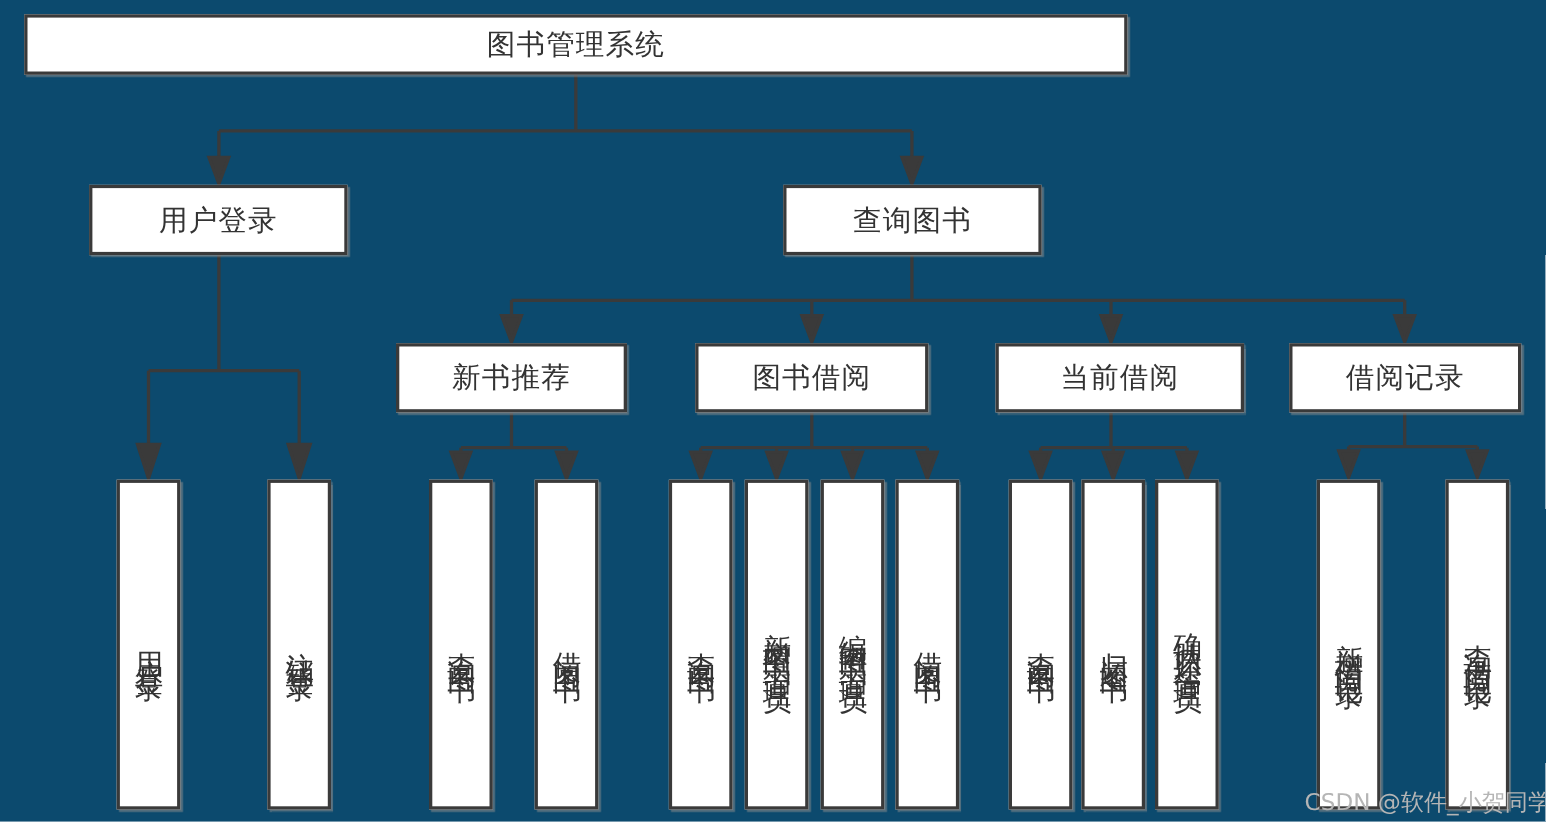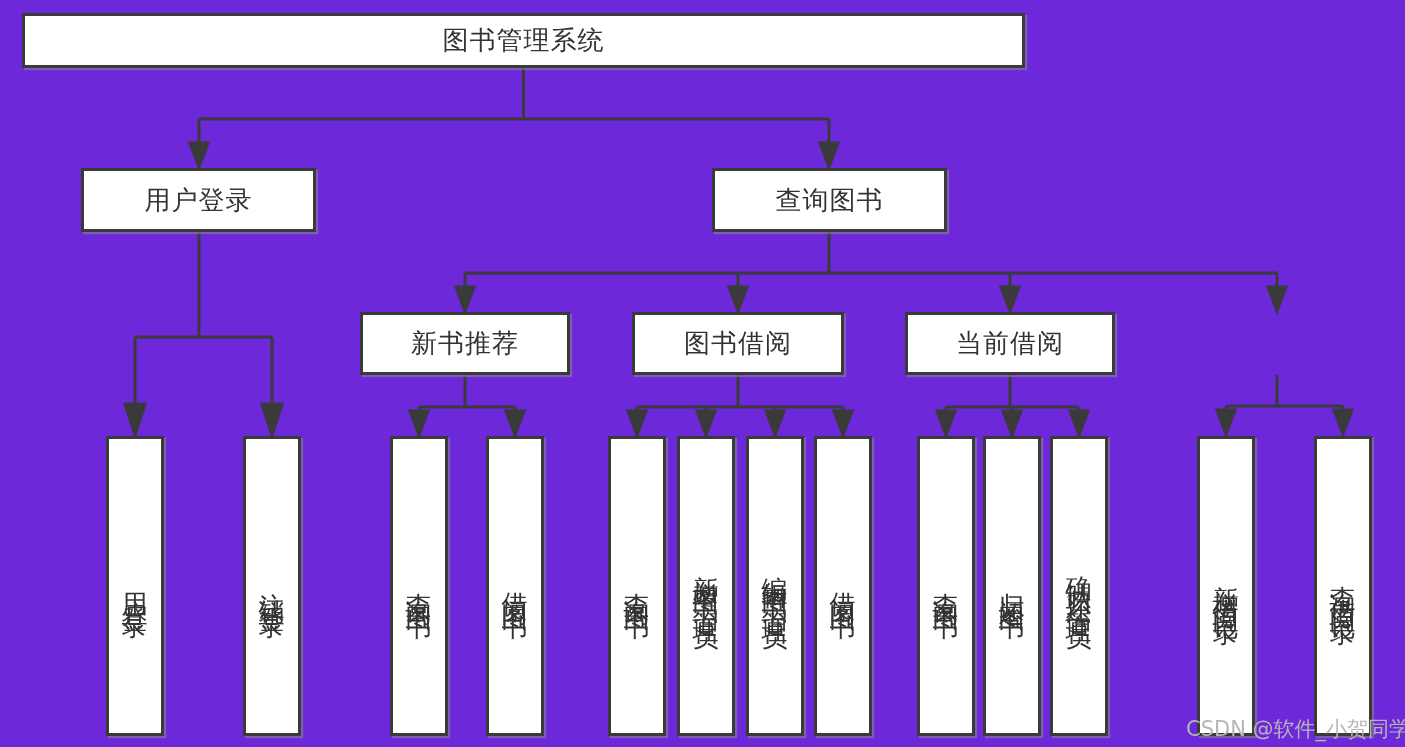--- a/index.html
+++ b/index.html
@@ -1,17 +1,17 @@
 <!DOCTYPE html>
 <html><head>
 <meta charset="utf-8">
 <style>
   html,body{margin:0;padding:0;background:#ffffff;}
   .canvas{
-    position:relative;width:1405px;height:747px;background:#6d28d9;overflow:hidden;
+    position:relative;width:1405px;height:747px;background:#0c4a6e;overflow:hidden;
     font-family:"DejaVu Sans","Liberation Sans",sans-serif;
     text-align:right;
   }
   svg.wires{position:absolute;left:0;top:0;width:1405px;height:747px;}
   .node{
     position:absolute;box-sizing:border-box;background:#ffffff;
     border:3px solid #3a3a3a;box-shadow:2px 2px 1px rgba(140,140,140,.55);
     display:flex;align-items:center;justify-content:center;
     color:#333333;font-size:26px;letter-spacing:1px;white-space:nowrap;
   }
@@ -95,22 +95,25 @@
   <div class="node" style="left:712px;top:168px;width:235px;height:64px">
     <span>查询图书</span>
   </div>
 
   <div class="node" style="left:360px;top:312px;width:210px;height:63px">
     <span>新书推荐</span>
   </div>
   <div class="node" style="left:632px;top:312px;width:212px;height:63px">
     <span>图书借阅</span>
   </div>
-  <div class="node" style="left:905px;top:312px;width:210px;height:63px">
+  <div class="node" style="left:905px;top:312px;width:226px;height:63px">
     <span>当前借阅</span>
+  </div>
+  <div class="node" style="left:1172px;top:312px;width:211px;height:63px">
+    <span>借阅记录</span>
   </div>
 
   <div class="leaf" style="left:106px">
     <span class="vlbl">用户登录</span>
   </div>
   <div class="leaf" style="left:243px">
     <span class="vlbl">注销登录</span>
   </div>
 
   <div class="leaf" style="left:390px">

